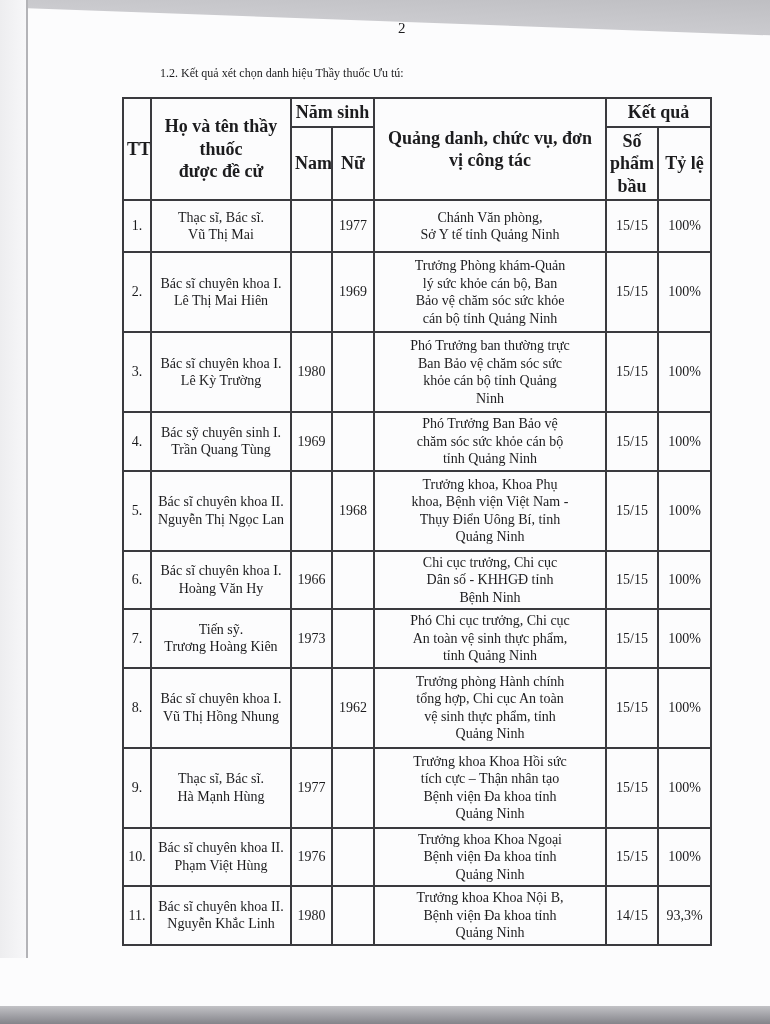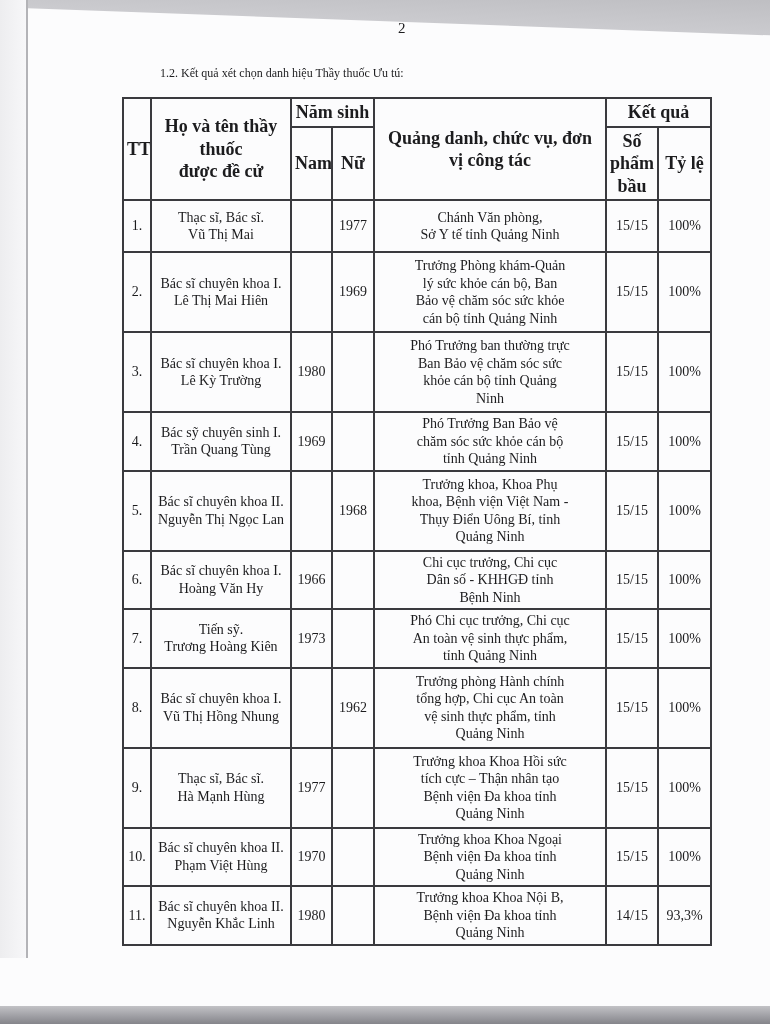--- a/index.html
+++ b/index.html
@@ -234,21 +234,21 @@
 tích cực – Thận nhân tạo
 Bệnh viện Đa khoa tỉnh
 Quảng Ninh</td>
       <td>15/15</td>
       <td>100%</td>
     </tr>
     <tr class="r-h58">
       <td>10.</td>
       <td>Bác sĩ chuyên khoa II.
 Phạm Việt Hùng</td>
-      <td>1970</td>
+      <td>1976</td>
       <td></td>
       <td>Trưởng khoa Khoa Ngoại
 Bệnh viện Đa khoa tỉnh
 Quảng Ninh</td>
       <td>15/15</td>
       <td>100%</td>
     </tr>
     <tr class="r-h58">
       <td>11.</td>
       <td>Bác sĩ chuyên khoa II.

